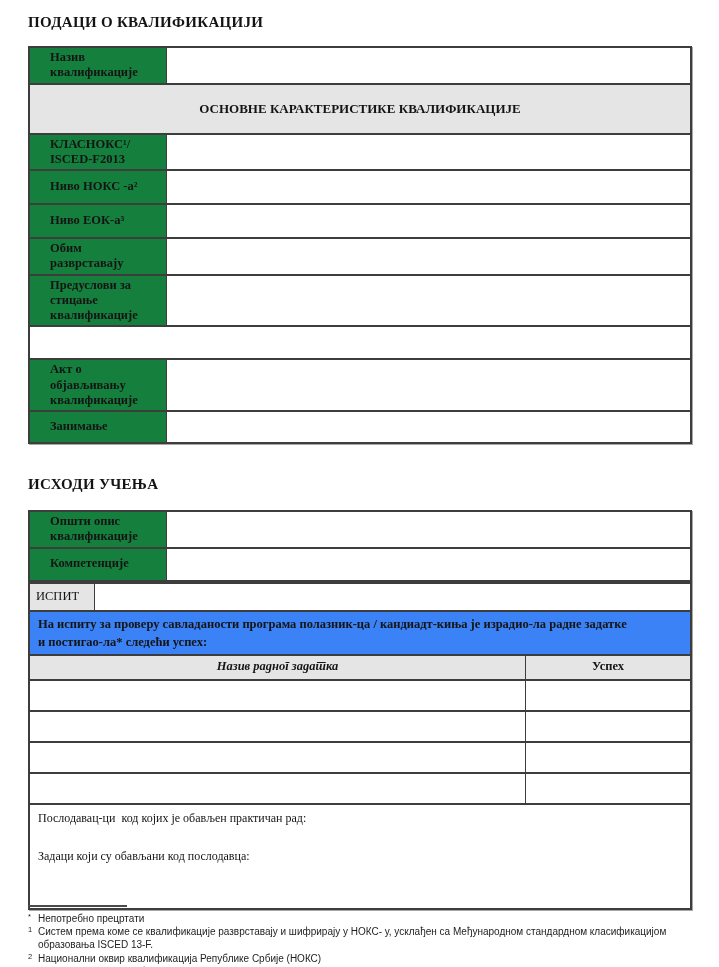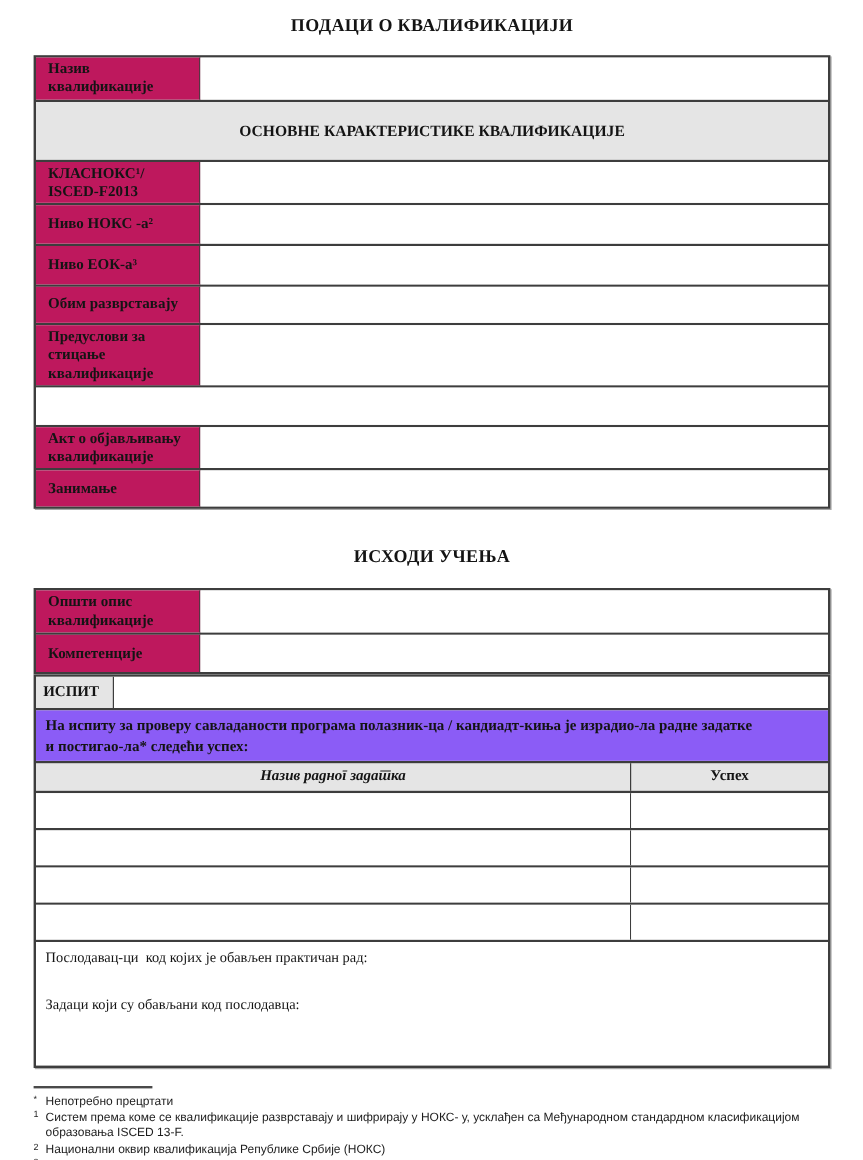--- a/index.html
+++ b/index.html
@@ -9,44 +9,43 @@
     height: 967px;
     margin: 0 auto;
     font-family: "Liberation Serif", serif;
     color: #141414;
     position: relative;
     overflow: hidden;
   }
   .doc { padding: 11px 27px 0 28px; }
 
   .doc-title {
-    text-align: center;
     font-weight: bold;
     font-size: 15px;
     letter-spacing: 0.3px;
     line-height: 1.2;
   }
   .doc-title.t1 { margin-top: 2px; margin-bottom: 15px; }
   .doc-title.t2 { margin-top: 31px; margin-bottom: 17px; }
   .doc-title.t3 { margin-top: 27px; margin-bottom: 13px; }
 
   .tbl {
     border: 2px solid #3d3d3d;
     box-shadow: 1px 1px 0 rgba(60,60,60,0.45);
     background: #fff;
   }
   .trow { display: flex; border-top: 2px solid #3d3d3d; }
   .trow:first-child { border-top: none; }
 
   .label-cell {
     width: 137px;
     flex: 0 0 137px;
-    background: #be185d;
+    background: #15803d;
     border-right: 1px solid #3d3d3d;
-    padding: 2px 10px;
+    padding: 2px 20px;
     font-weight: bold;
     font-size: 12.5px;
     line-height: 1.22;
     display: flex;
     align-items: center;
     white-space: pre-line;
   }
   .value-cell { flex: 1 1 auto; background: #ffffff; }
 
   .section-row {
@@ -67,27 +66,27 @@
   .h33 { min-height: 33px; }
   .h34 { min-height: 34px; }
 
   
   .exam-label {
     width: 65px;
     flex: 0 0 65px;
     background: #e5e5e5;
     border-right: 1px solid #3d3d3d;
     padding: 2px 6px;
-    font-weight: bold;
+    font-weight: normal;
     font-size: 12.5px;
     display: flex;
     align-items: center;
   }
   .statement-row {
-    background: #8b5cf6;
+    background: #3b82f6;
     font-weight: bold;
     font-size: 12.5px;
     line-height: 1.45;
     padding: 3px 8px;
     min-height: 40px;
     width: 100%;
     white-space: pre-line;
   }
   .task-header { background: #e5e5e5; font-weight: bold; font-size: 12.5px; }
   .task-col {

